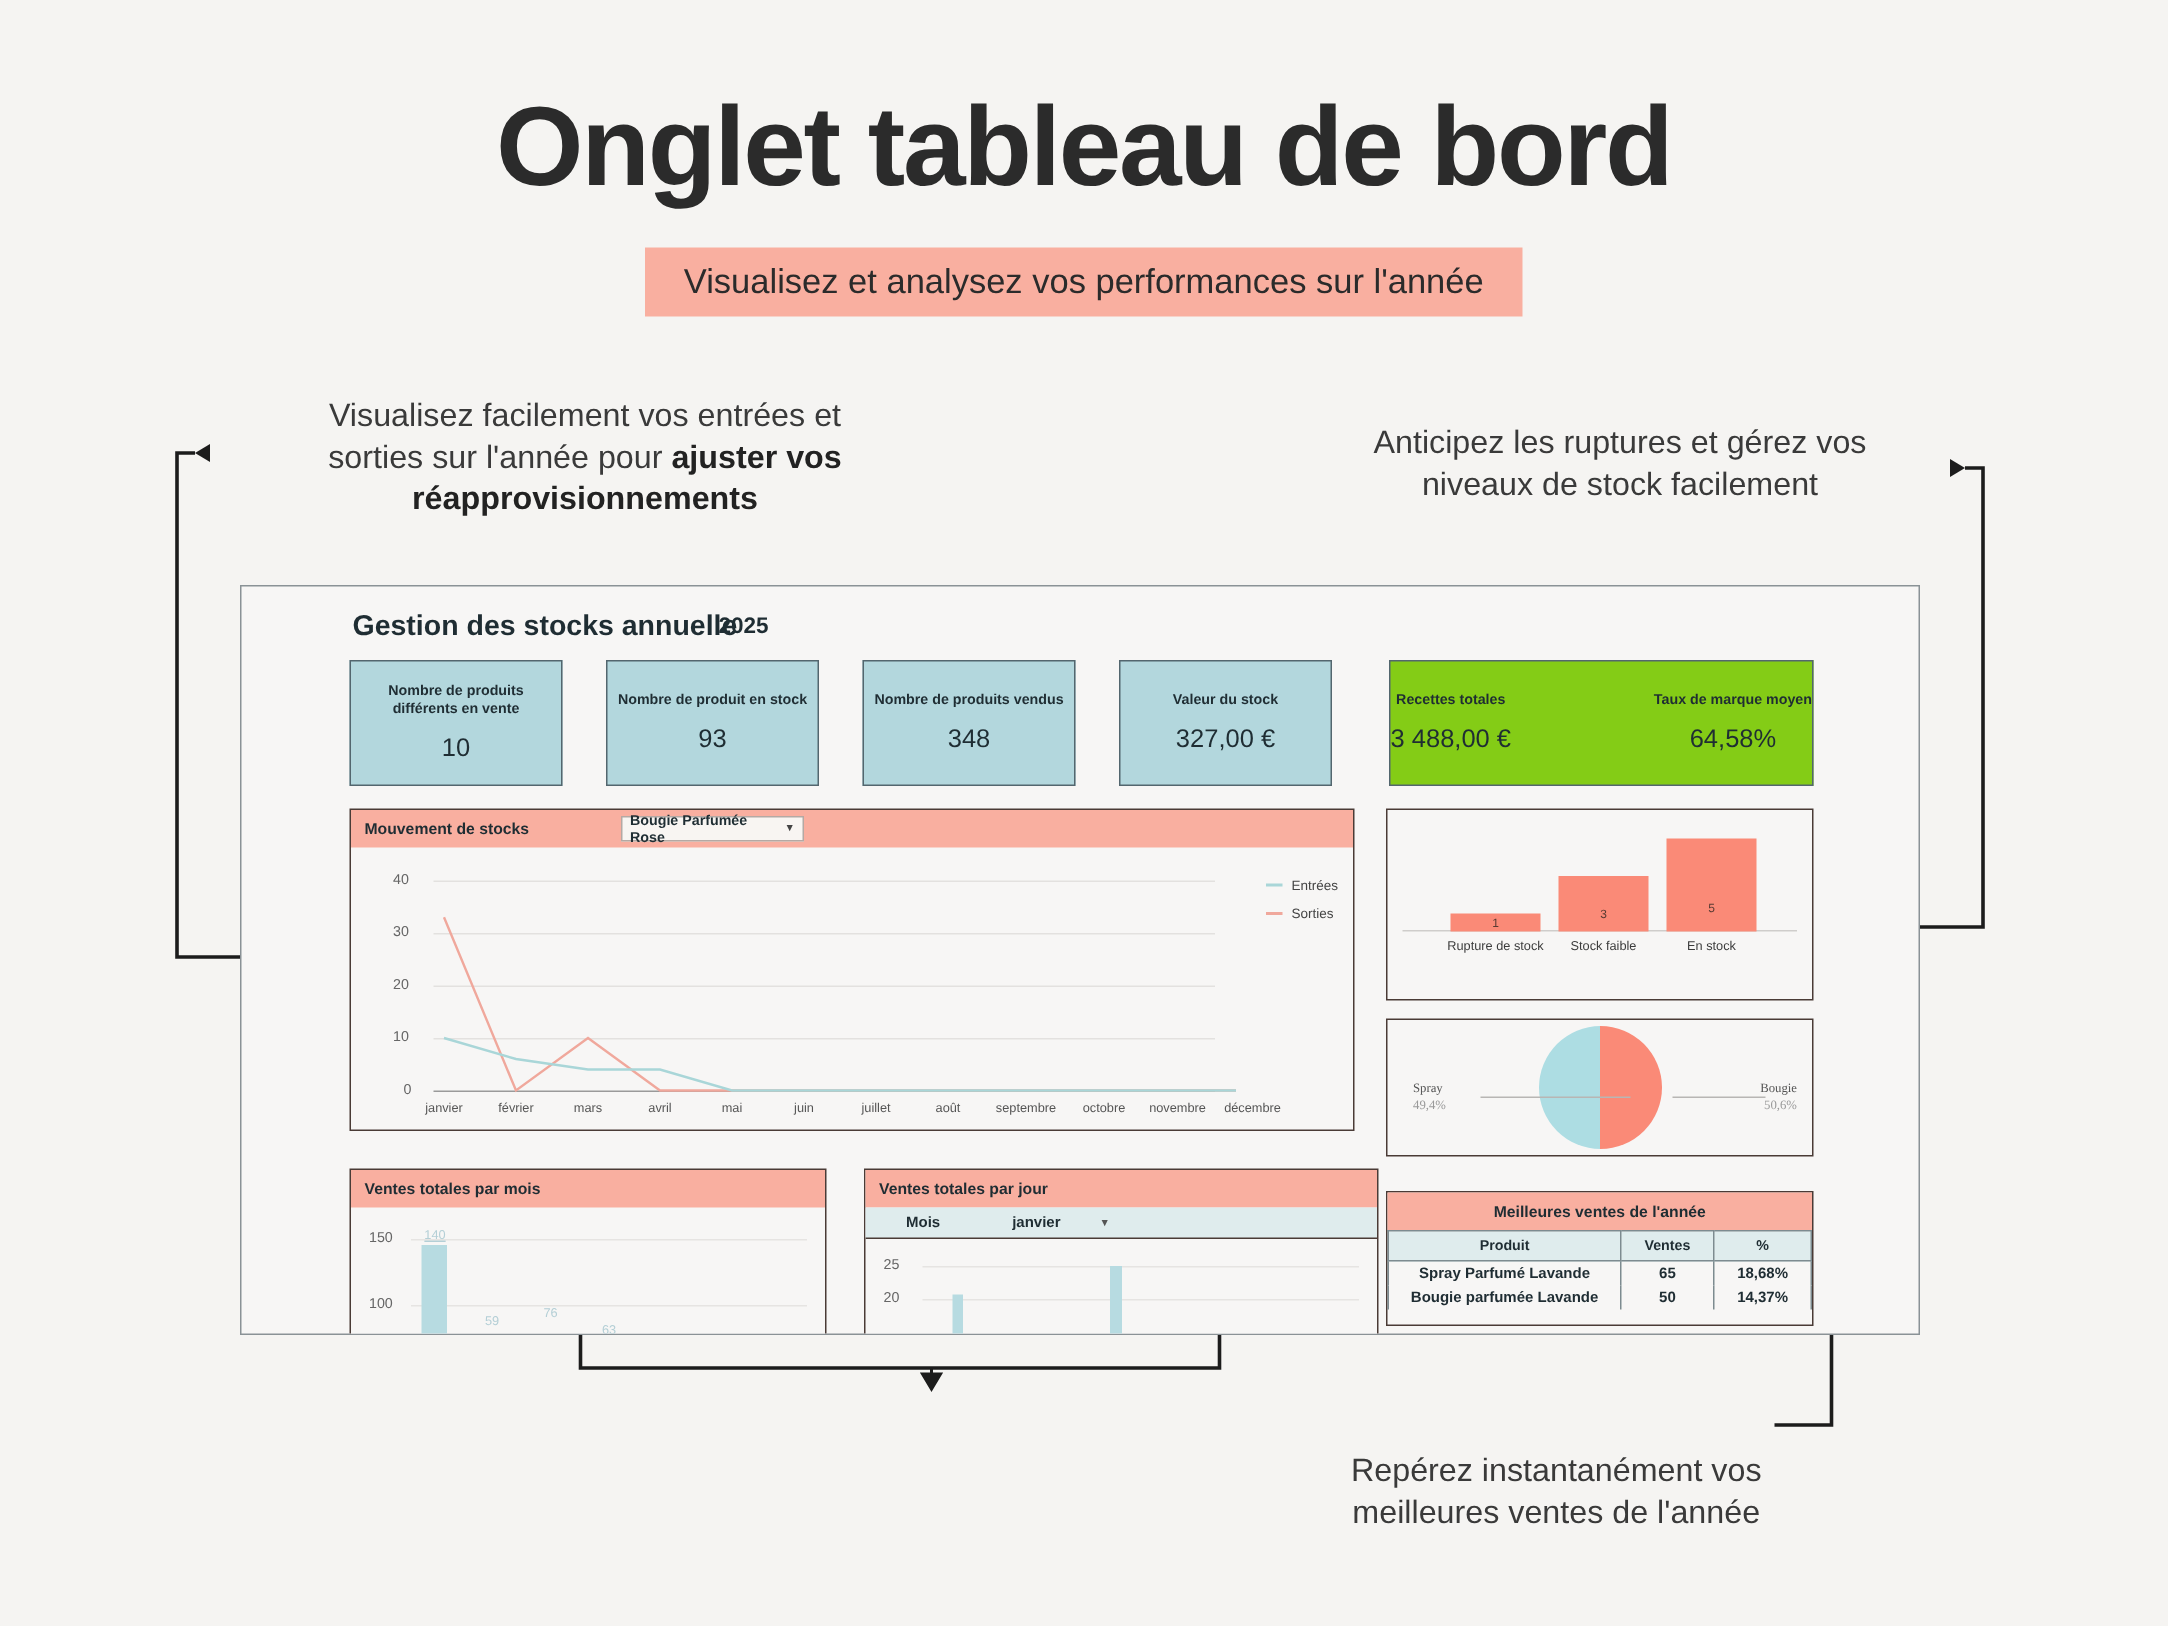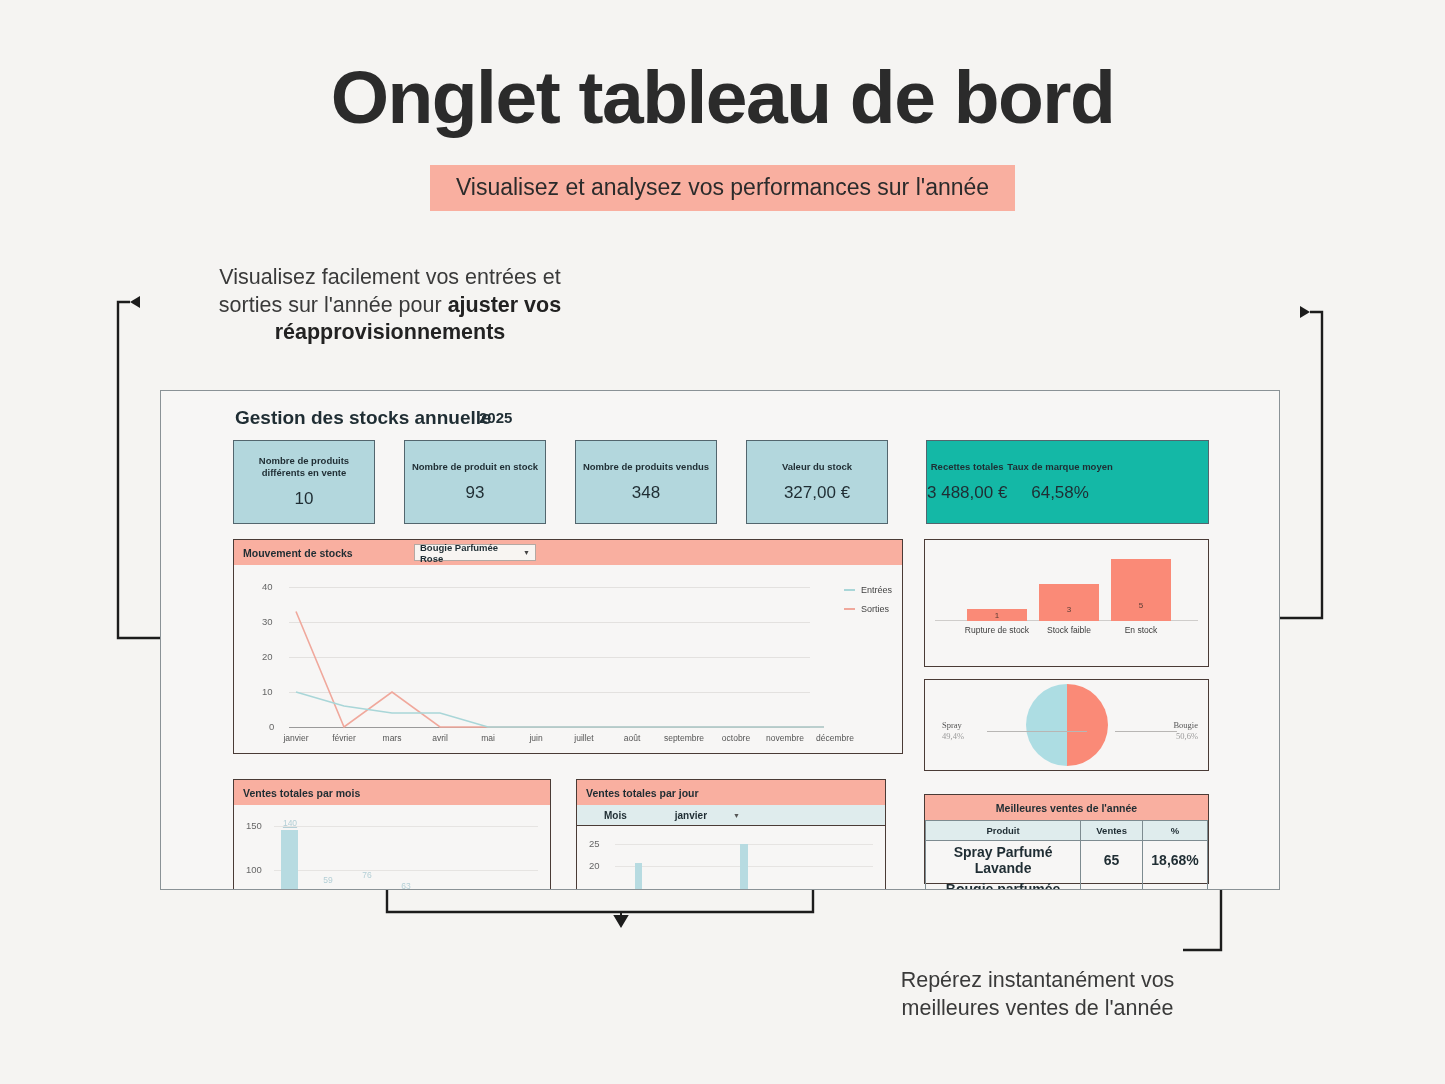--- a/index.html
+++ b/index.html
@@ -69,23 +69,23 @@
   }
   .kpi .lbl {
     font-size: 9.5px; font-weight: 700; color: #1f2d33;
     text-align: center; line-height: 1.25; padding: 0 6px;
   }
   .kpi .val { font-size: 17px; font-weight: 400; color: #1f2d33; margin-top: 11px; }
 
   .kpi-wide {
     position: absolute; left: 765px; top: 49px;
     width: 283px; height: 84px;
-    background: #14b8a6;
+    background: #84cc16;
     border: 1.4px solid #53666e;
-    display: flex; align-items: center; justify-content: flex-start;
+    display: flex; align-items: center; justify-content: space-between;
   }
   .kpi-wide .cell { display: flex; flex-direction: column; align-items: center; }
   .kpi-wide .lbl { font-size: 9.5px; font-weight: 700; color: #1f2d33; }
   .kpi-wide .val { font-size: 17px; color: #1f2d33; margin-top: 11px; }
 
   
   .panel { position: absolute; background: #f7f6f5; border: 1.5px solid #4a3b36; }
   .panel-head {
     background: #f9afa0; height: 25px;
     display: flex; align-items: center; padding-left: 9px;
@@ -133,27 +133,27 @@
   .leader { position: absolute; height: 1px; background: #b8b6b4; }
 
   
   #panel-meilleures { left: 763px; top: 403px; width: 285px; height: 90px; }
   table.best { width: 100%; border-collapse: collapse; }
   table.best th {
     background: #dfeced; font-size: 9.5px; font-weight: 700; color: #1f2d33;
     padding: 4px 0; border: 1px solid #7d8b90;
   }
   table.best td {
-    font-size: 14px; font-weight: 700; color: #1f2d33;
+    font-size: 10px; font-weight: 700; color: #1f2d33;
     padding: 2.5px 0; text-align: center; border-left: 1px solid #7d8b90; border-right:1px solid #7d8b90;
   }
 
   
   #panel-mois { left: 72px; top: 388px; width: 318px; height: 112px; }
-  #panel-jour { left: 415px; top: 388px; width: 310px; height: 112px; }
+  #panel-jour { left: 415px; top: 388px; width: 343px; height: 112px; }
   .subbar {
     background: #dfeced; height: 21px; display: flex; align-items: center;
     font-size: 10px; font-weight: 700; color: #1f2d33; position: relative;
     border-bottom: 1.3px solid #4a3b36;
   }
   .subbar .m1 { margin-left: 27px; }
   .subbar .m2 { margin-left: 48px; }
   .subbar .caret2 { margin-left: 26px; font-size: 7px; color:#555; }
   .vbar { position: absolute; background: #b7dbe1; }
   .vval { position: absolute; font-size: 8.5px; color: #b4cfd6; transform: translateX(-50%); }
@@ -188,20 +188,24 @@
     <path d="M 30 12 L 56 12 L 56 140 L 18 140" fill="none" stroke="#1c1c1c" stroke-width="2.4"></path>
     <path d="M 30 12 L 40 6 L 40 18 Z" fill="#1c1c1c"></path>
   </svg>
 
   <div class="anno anno-tl">
     <span>Visualisez facilement vos entrées et</span><br>
     <span>sorties sur l'année pour </span><b>ajuster vos</b><br>
     <b>réapprovisionnements</b>
   </div>
 
+  <div class="anno anno-tr">
+    <span>Anticipez les ruptures et gérez vos</span><br>
+    <span>niveaux de stock facilement</span>
+  </div>
 
 
   <div class="anno anno-br">
     <span>Repérez instantanément vos</span><br>
     <span>meilleures ventes de l'année</span>
   </div>
 
   <div class="dashboard">
 
     <div class="db-title">Gestion des stocks annuelle</div>

